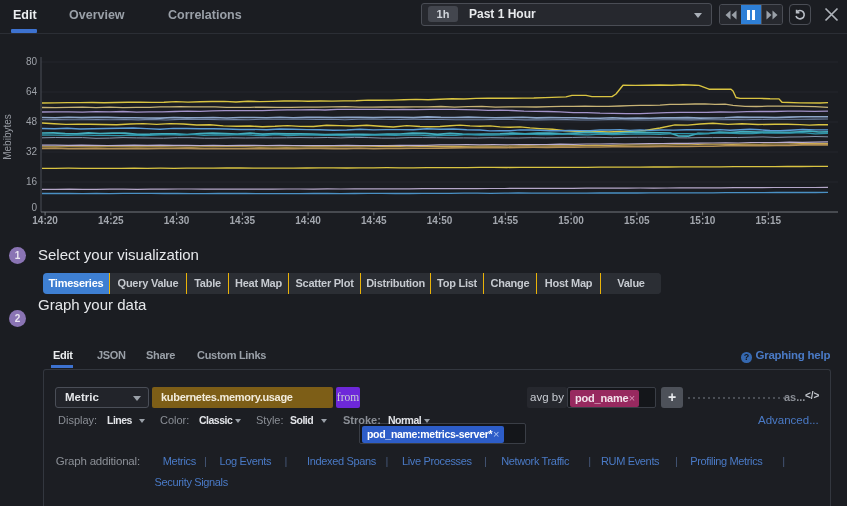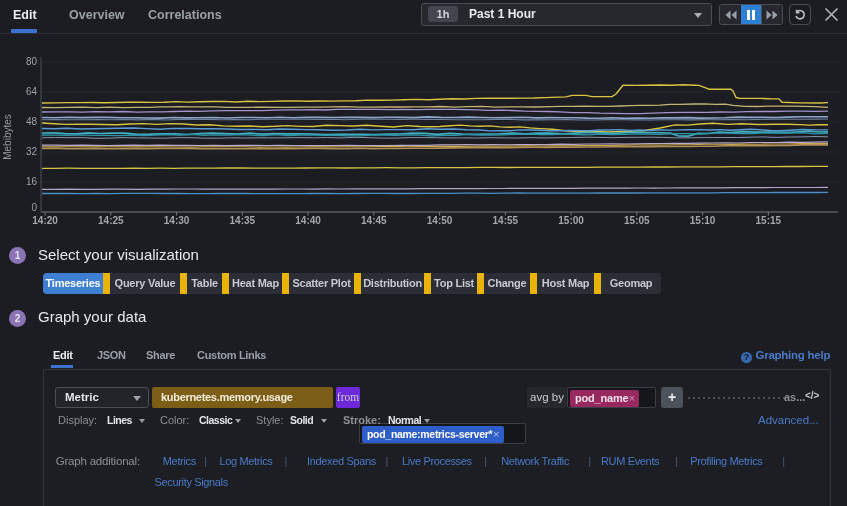--- a/index.html
+++ b/index.html
@@ -20,21 +20,21 @@
 .navseg { width:21.3px; height:100%; background:#26282e; display:flex; align-items:center; justify-content:center; }
 .navseg + .navseg { border-left:1px solid #4a4d55; }
 #navpause { background:#2e7fd6; border-left:none !important; }
 #refreshbtn { position:absolute; left:789px; top:4px; width:22px; height:21px; border:1px solid #4a4d55; border-radius:4px; display:flex; align-items:center; justify-content:center; }
 #closex { position:absolute; left:824px; top:7px; }
 
 .numcircle { position:absolute; width:17px; height:17px; border-radius:50%; background:#8a74b4; color:#e8e4f0; font-size:10px; text-align:center; line-height:17px; font-weight:700; }
 .h1 { position:absolute; left:38px; font-size:15px; color:#e6e8eb; font-weight:500; letter-spacing:0; }
 
 #vizrow { position:absolute; left:43px; top:273px; height:21px; display:flex; border-radius:4px; overflow:hidden; background:#2b2e34; }
-.vbtn { height:21px; line-height:21px; text-align:center; font-size:11px; color:#c6cad0; font-weight:700; letter-spacing:-0.25px; border-right:7px solid #eab308; background:#2b2e34; }
+.vbtn { height:21px; line-height:21px; text-align:center; font-size:11px; color:#c6cad0; font-weight:700; letter-spacing:-0.25px; border-right:1px solid #eab308; background:#2b2e34; }
 .vbtn.active { background:#3e7fd2; color:#fff; }
 .vbtn:last-child { border-right:none; }
 
 .s2tab { position:absolute; top:349px; font-size:11px; color:#9aa0a8; font-weight:700; letter-spacing:-0.3px; }
 #s2-edit { left:53px; color:#eceef0; }
 #s2-edit-ul { position:absolute; left:51px; top:365px; width:22px; height:3px; background:#3d72d0; }
 #ghelp { position:absolute; left:741px; top:349px; font-size:11.5px; color:#4a7ac6; font-weight:700; letter-spacing:-0.25px; }
 #ghelp .qicon { display:inline-block; width:10.5px; height:10.5px; border-radius:50%; background:#3568b0; color:#14161b; font-size:9px; font-weight:700; text-align:center; line-height:11px; vertical-align:-1px; margin-right:4px; }
 
 #panel { position:absolute; left:43px; top:369px; width:788px; height:160px; border:1px solid #33373f; border-bottom:none; border-radius:3px 3px 0 0; background:#1c1e23; }
@@ -67,21 +67,21 @@
 #garow .glab { position:absolute; left:11.7px; top:0; color:#8b8f96; font-size:11.5px; letter-spacing:-0.2px; }
 .glink { position:absolute; top:0; color:#4a7ac6; }
 .gsep { position:absolute; top:0; color:#46597a; }
 </style>
 </head>
 <body>
 
 <div id="topbar">
   <span class="toptab" id="tab-edit">Edit</span>
   <span class="toptab" style="left:69px;">Overview</span>
-  <span class="toptab" style="left:148px;">Correlations</span>
+  <span class="toptab" style="left:168px;">Correlations</span>
   <div id="tab-edit-ul"></div>
   <div id="timebox">
     <span id="badge1h">1h</span>
     <span id="pasttext">Past 1 Hour</span>
     <span class="caret" id="timecaret"></span>
   </div>
   <div id="navgroup">
     <div class="navseg">
       <svg width="13" height="10" viewBox="0 0 13 10">
           <path d="M6.5 0.5 L1.5 5 L6.5 9.5 Z" fill="#9aa0a8"></path>
@@ -191,25 +191,25 @@
 <div id="vizrow">
   <div class="vbtn active" style="width:67px;">Timeseries</div>
   <div class="vbtn" style="width:77px;">Query Value</div>
   <div class="vbtn" style="width:42px;">Table</div>
   <div class="vbtn" style="width:60px;">Heat Map</div>
   <div class="vbtn" style="width:72px;">Scatter Plot</div>
   <div class="vbtn" style="width:70px;">Distribution</div>
   <div class="vbtn" style="width:53px;">Top List</div>
   <div class="vbtn" style="width:53px;">Change</div>
   <div class="vbtn" style="width:64px;">Host Map</div>
-  <div class="vbtn" style="width:60px;">Geomap</div>
+  <div class="vbtn" style="width:60px;">Value</div>
 </div>
 
 <div class="numcircle" style="left:9px; top:310px;">2</div>
-<div class="h1" style="top:308px;">Graph your data</div>
+<div class="h1" style="top:296px;">Graph your data</div>
 <span class="s2tab" id="s2-edit">Edit</span>
 <span class="s2tab" style="left:97px;">JSON</span>
 <span class="s2tab" style="left:146px;">Share</span>
 <span class="s2tab" style="left:197px;">Custom Links</span>
 <div id="s2-edit-ul"></div>
 <div id="ghelp"><span class="qicon">?</span>Graphing help</div>
 
 <div id="panel">
   <div id="qrow">
     <div class="qbox" id="metric-dd">Metric<span class="caret"></span></div>
@@ -239,21 +239,21 @@
       <span class="dcaret" style="left:277px;"></span>
     <span class="dlab" style="left:299px;font-weight:bold;">Stroke:</span>
     <span class="dval" style="left:344px;">Normal</span>
       <span class="dcaret" style="left:380px;"></span>
     <span id="advanced">Advanced...</span>
   </div>
   <div id="garow">
     <span class="glab">Graph additional:</span>
     <span class="glink" style="left:118.8px;">Metrics</span>
       <span class="gsep" style="left:160px;">|</span>
-    <span class="glink" style="left:175.5px;">Log Metrics</span>
+    <span class="glink" style="left:175.5px;">Log Events</span>
       <span class="gsep" style="left:240.5px;">|</span>
     <span class="glink" style="left:263px;">Indexed Spans</span>
       <span class="gsep" style="left:341.5px;">|</span>
     <span class="glink" style="left:358px;">Live Processes</span>
       <span class="gsep" style="left:440px;">|</span>
     <span class="glink" style="left:457.2px;">Network Traffic</span>
       <span class="gsep" style="left:544.3px;">|</span>
     <span class="glink" style="left:557px;">RUM Events</span>
       <span class="gsep" style="left:631px;">|</span>
     <span class="glink" style="left:646.2px;">Profiling Metrics</span>

